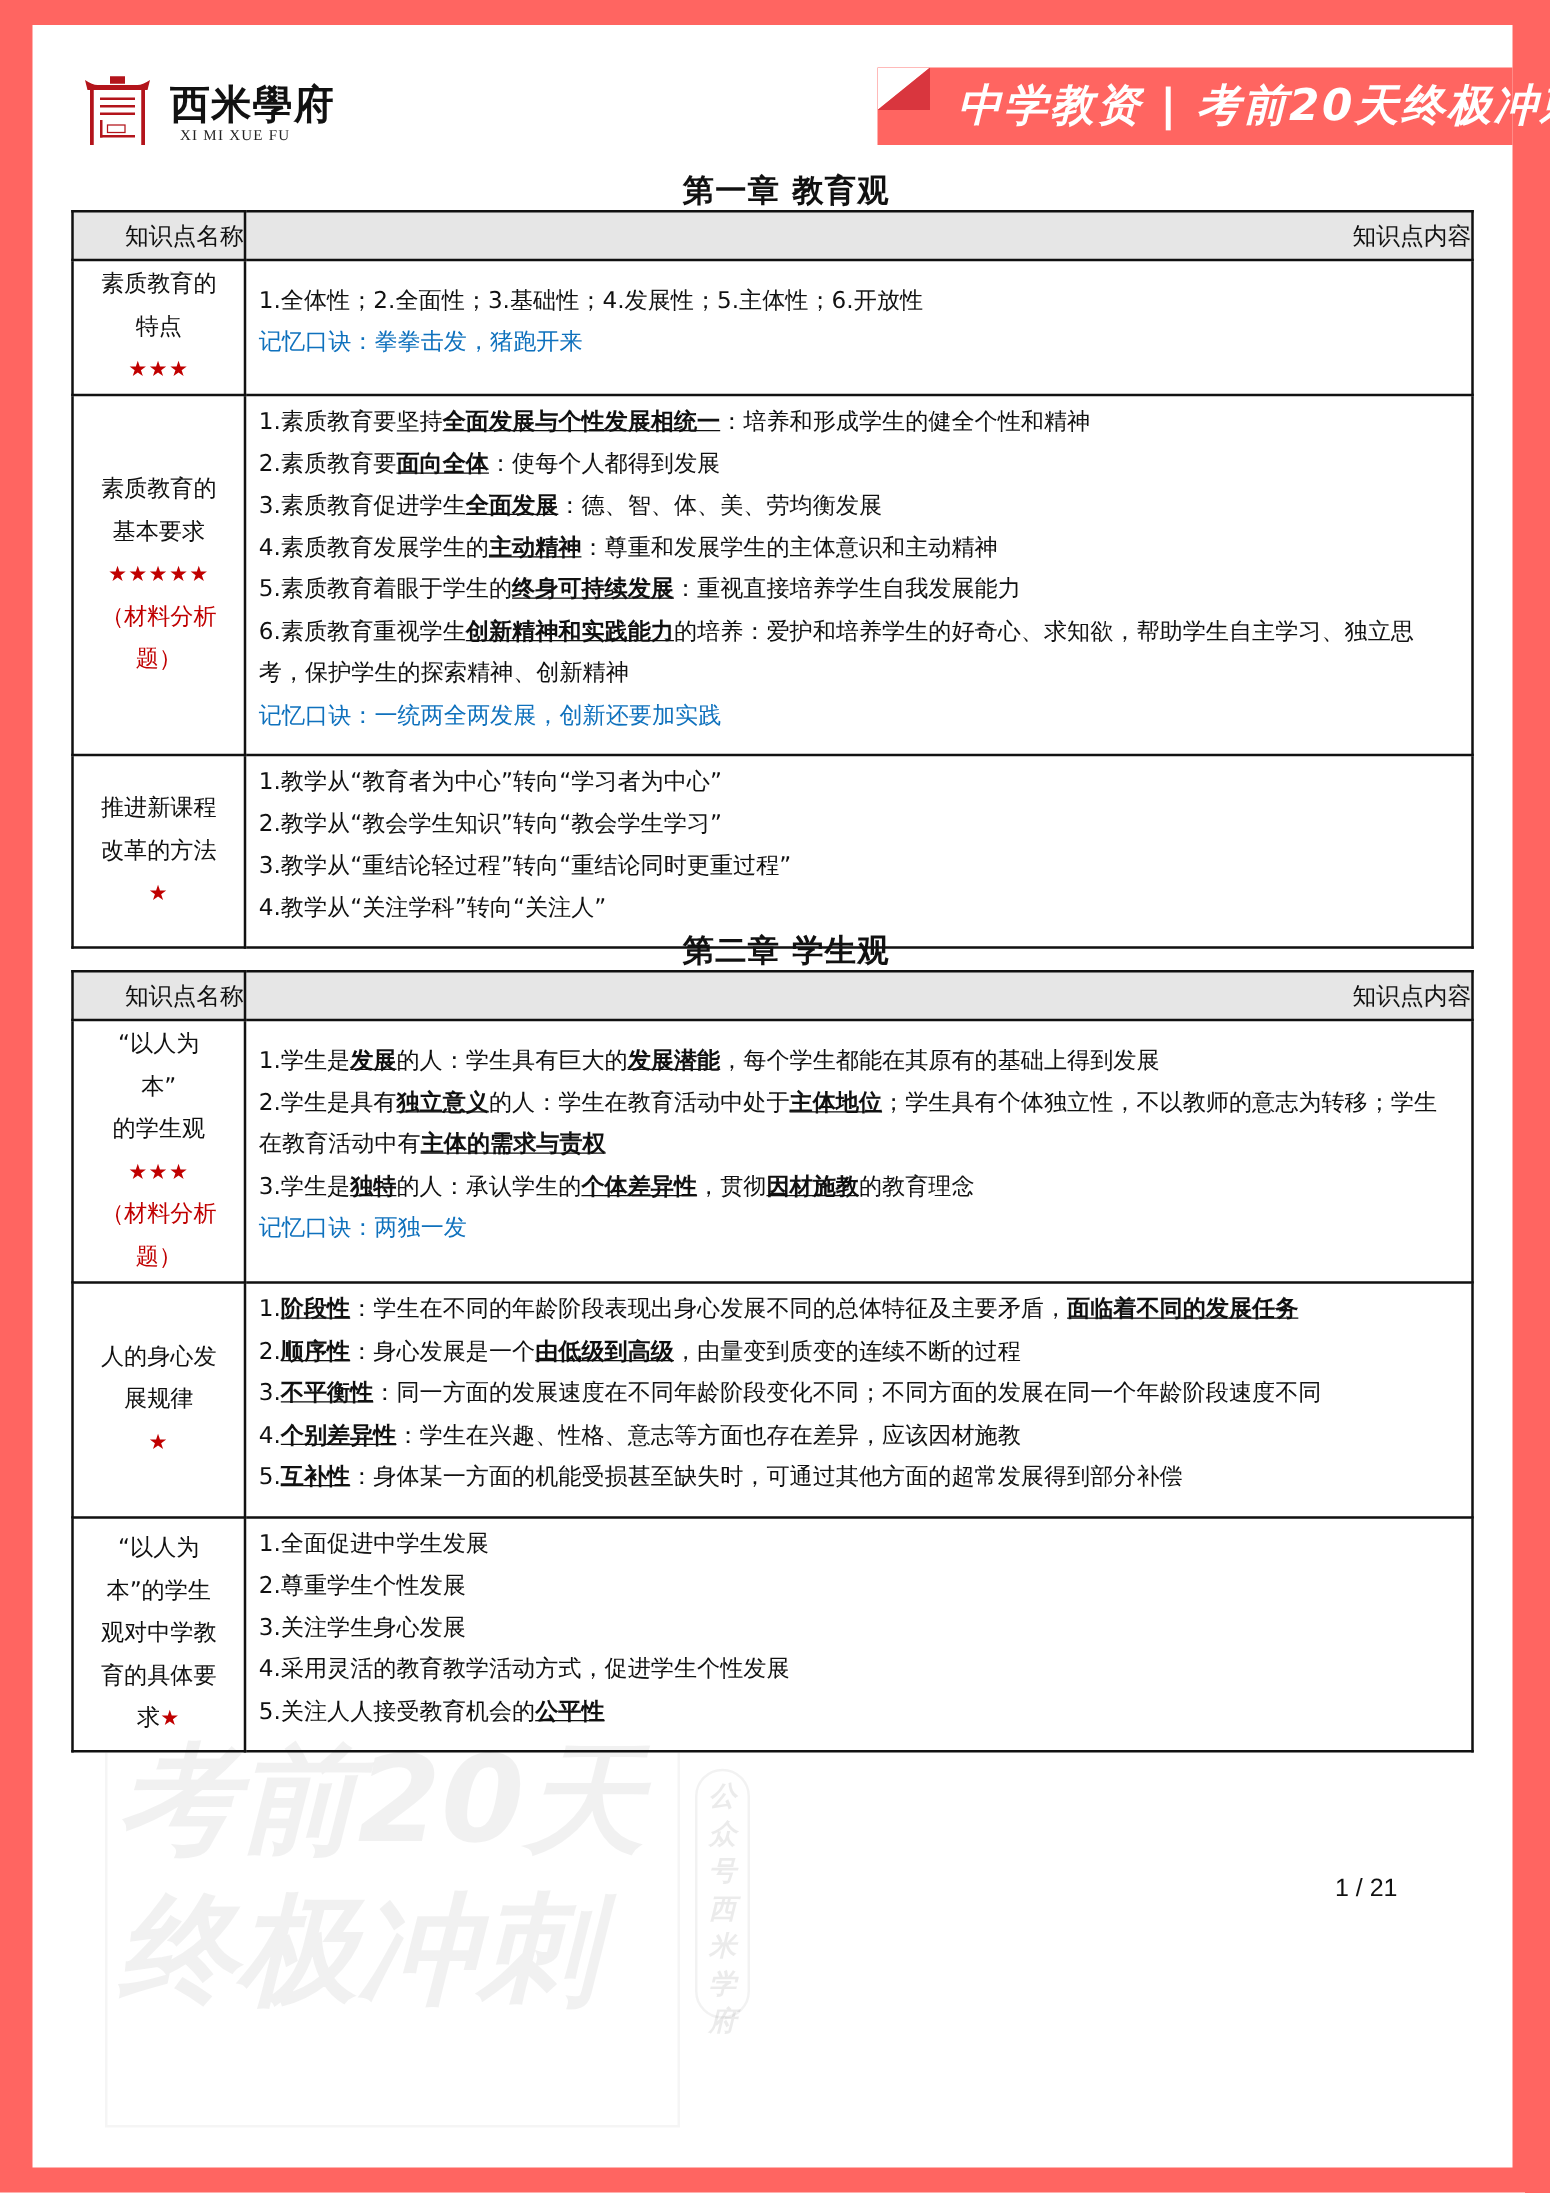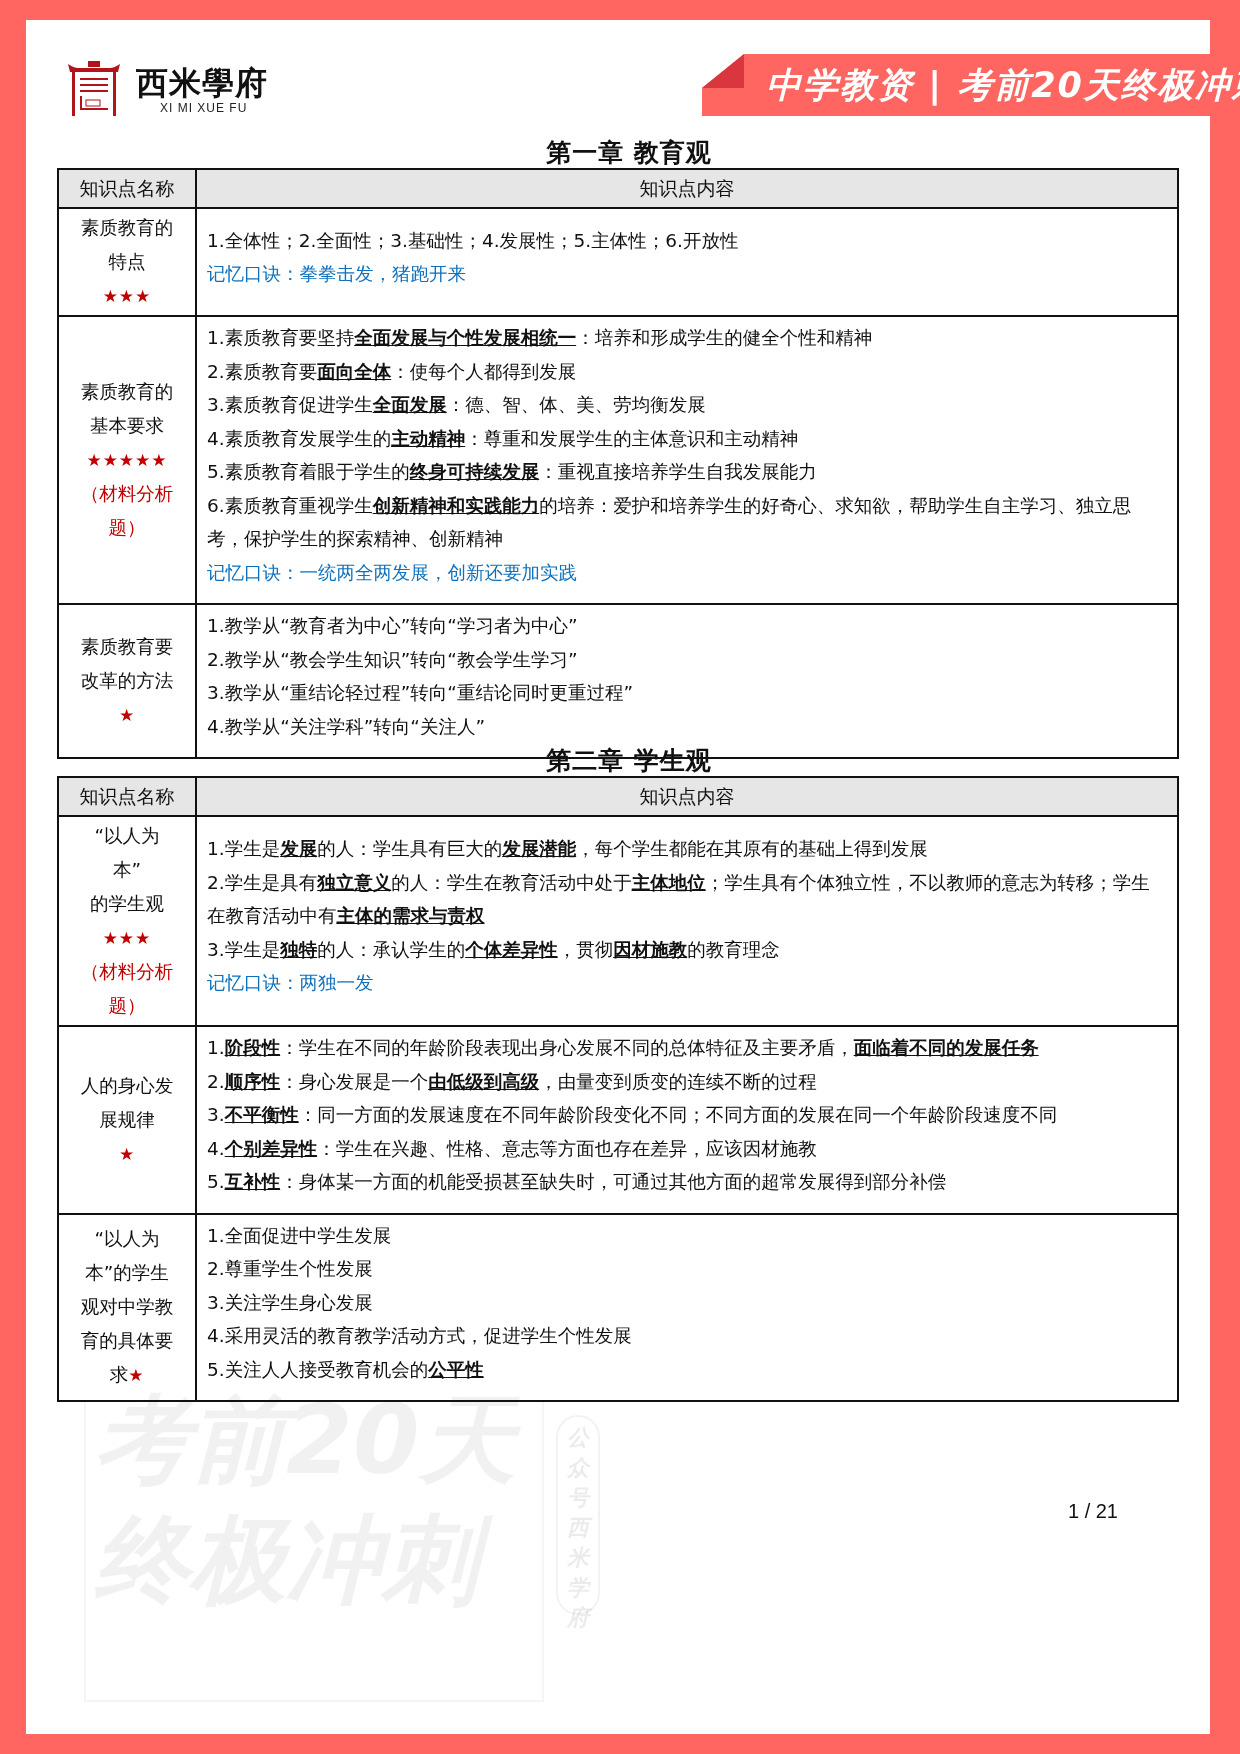--- a/index.html
+++ b/index.html
@@ -23,22 +23,22 @@
     display: flex; align-items: center;
   }
   .logo-mark { width: 56px; height: 60px; }
   .logo-text { margin-left: 14px; margin-top: 4px; }
   .logo-cn {
     font-family: "DejaVu Serif", "Liberation Serif", serif;
     font-size: 32px; font-weight: bold; letter-spacing: 1px; color: #111;
     line-height: 36px;
   }
   .logo-en {
-    font-family: Liberation Sans, sans-serif;
-    font-size: 12px; color: #222; letter-spacing: 1px; margin-left: 24px; line-height: 14px;
+    font-family: Liberation Serif, serif;
+    font-size: 12px; color: #222; letter-spacing: 1px; margin-left: 8px; line-height: 14px;
   }
   .banner {
     position: absolute; left: 676px; top: 34px;
     width: 508px; height: 62px;
     background: #FF6561;
   }
   .banner-fold {
     position: absolute; left: 0; top: 0;
     width: 42px; height: 34px;
     background: #D9363E;
@@ -60,21 +60,21 @@
     letter-spacing: 1px;
   }
   table.kp {
     position: absolute; left: 31px; width: 1122px;
     border-collapse: collapse;
     font-size: 18.5px;
   }
   table.kp th, table.kp td { border: 2px solid #111; }
   table.kp th {
     background: #E6E6E6; font-weight: normal; height: 39px;
-    font-size: 19px; text-align: center;
+    font-size: 19px; text-align: right;
   }
   table.kp th.col-name { width: 138px; }
   td.name {
     width: 138px; text-align: center; vertical-align: middle;
     line-height: 34px; padding: 2px 8px; color: #111;
   }
   td.content {
     vertical-align: middle; line-height: 33.5px; padding: 4px 10px 14px 10px;
   }
   .stars { color: #C00000; letter-spacing: 1px; font-size: 17px; }
@@ -184,21 +184,21 @@
             <span class="line"><span>2.素质教育要</span><span class="b">面向全体</span><span>：使每个人都得到发展</span></span>
             <span class="line"><span>3.素质教育促进学生</span><span class="b">全面发展</span><span>：德、智、体、美、劳均衡发展</span></span>
             <span class="line"><span>4.素质教育发展学生的</span><span class="b">主动精神</span><span>：尊重和发展学生的主体意识和主动精神</span></span>
             <span class="line"><span>5.素质教育着眼于学生的</span><span class="b">终身可持续发展</span><span>：重视直接培养学生自我发展能力</span></span>
             <span class="line"><span>6.素质教育重视学生</span><span class="b">创新精神和实践能力</span><span>的培养：爱护和培养学生的好奇心、求知欲，帮助学生自主学习、独立思考，保护学生的探索精神、创新精神</span></span>
             <span class="line"><span class="blue">记忆口诀：一统两全两发展，创新还要加实践</span></span>
           </td>
         </tr>
         <tr>
           <td class="name">
-            <span class="line">素质教育要</span>
+            <span class="line">推进新课程</span>
             <span class="line">改革的方法</span>
             <span class="line stars">★</span>
           </td>
           <td class="content">
             <span class="line"><span>1.教学从“教育者为中心”转向“学习者为中心”</span></span>
             <span class="line"><span>2.教学从“教会学生知识”转向“教会学生学习”</span></span>
             <span class="line"><span>3.教学从“重结论轻过程”转向“重结论同时更重过程”</span></span>
             <span class="line"><span>4.教学从“关注学科”转向“关注人”</span></span>
           </td>
         </tr>

